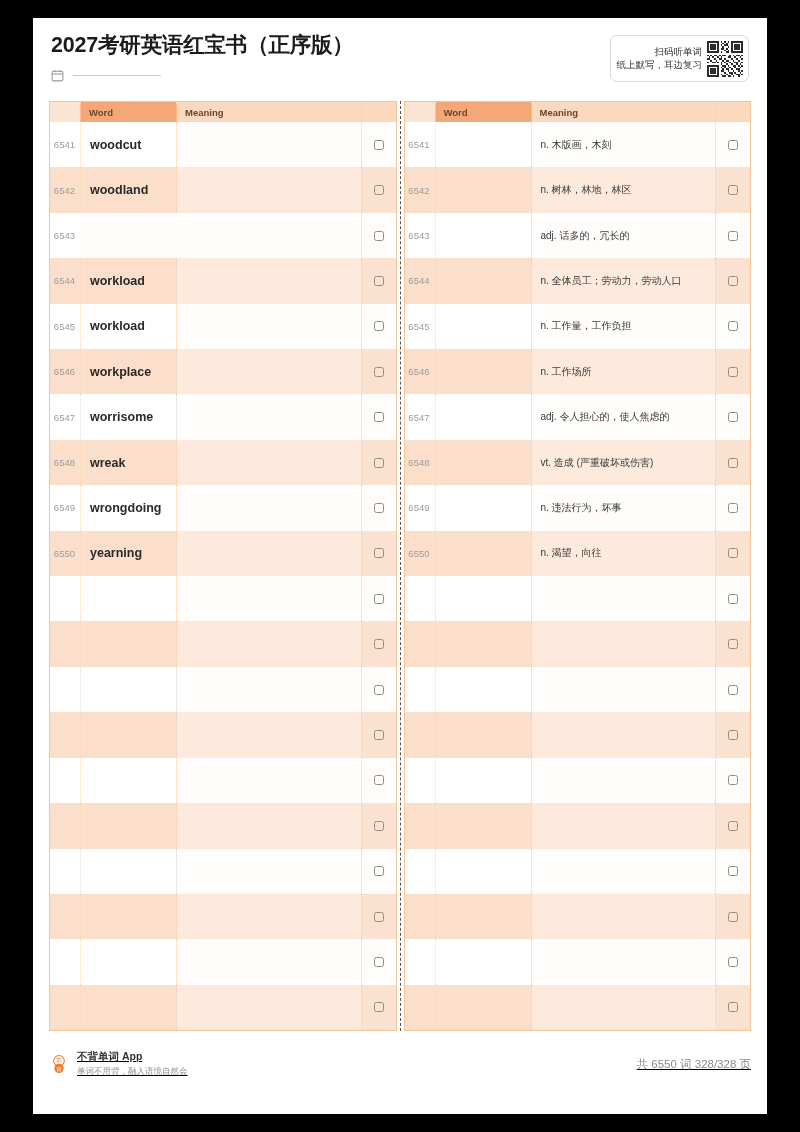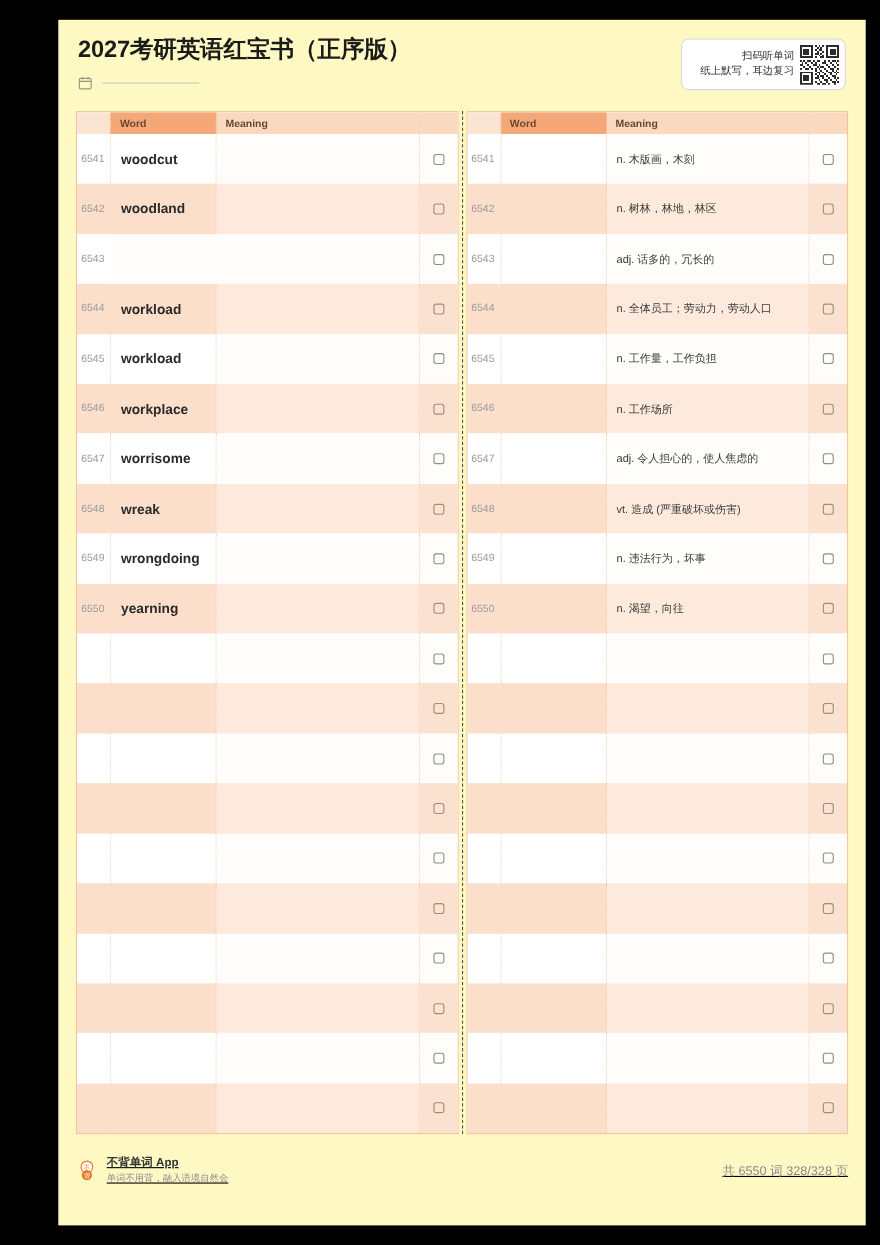--- a/index.html
+++ b/index.html
@@ -6,23 +6,22 @@
   html, body {
     margin: 0; padding: 0;
     background: #000;
     width: 800px; height: 1132px;
     font-family: "Liberation Sans", "DejaVu Sans", sans-serif;
   }
   .page {
     position: absolute;
     left: 33px; top: 18px;
     width: 734px; height: 1096px;
-    background: #fef9c3;
+    background: #ffffff;
     overflow: hidden;
-    margin-left: 20px;
   }
 
   
   .hdr {
     position: relative;
     padding: 16px 18px 0 18px;
     height: 83px;
   }
   .title {
     font-size: 21.5px;
@@ -42,21 +41,21 @@
   .cal-icon { width: 13px; height: 13px; display: block; opacity: .72; }
   .date-blank {
     width: 88px; height: 1px;
     background: #c9c9c9;
     display: block;
   }
 
   .qr-box {
     position: absolute;
     right: 18px; top: 17px;
-    width: 150px; height: 47px;
+    width: 139px; height: 47px;
     border: 1px solid #d8d8d8;
     border-radius: 7px;
     background: #fff;
     display: flex;
     align-items: center;
     justify-content: flex-end;
     padding: 0 5px 0 6px;
     gap: 5px;
   }
   .qr-lines {

